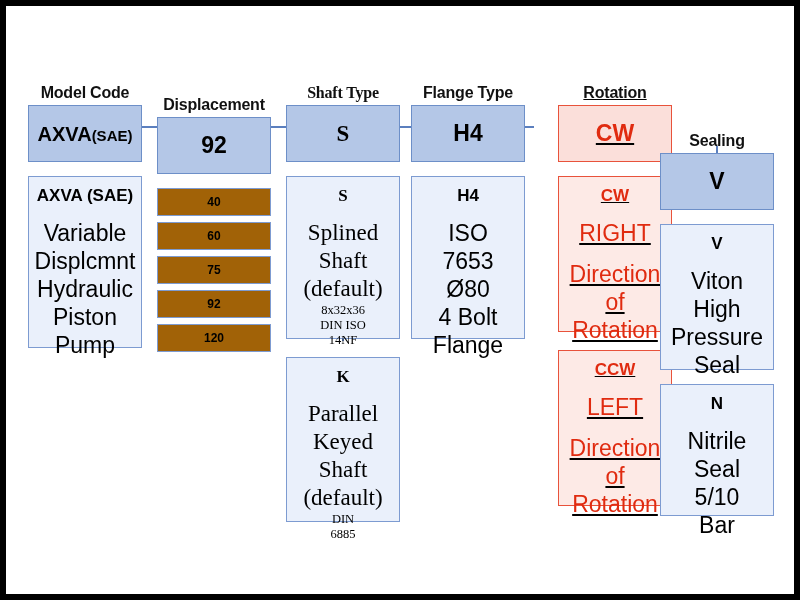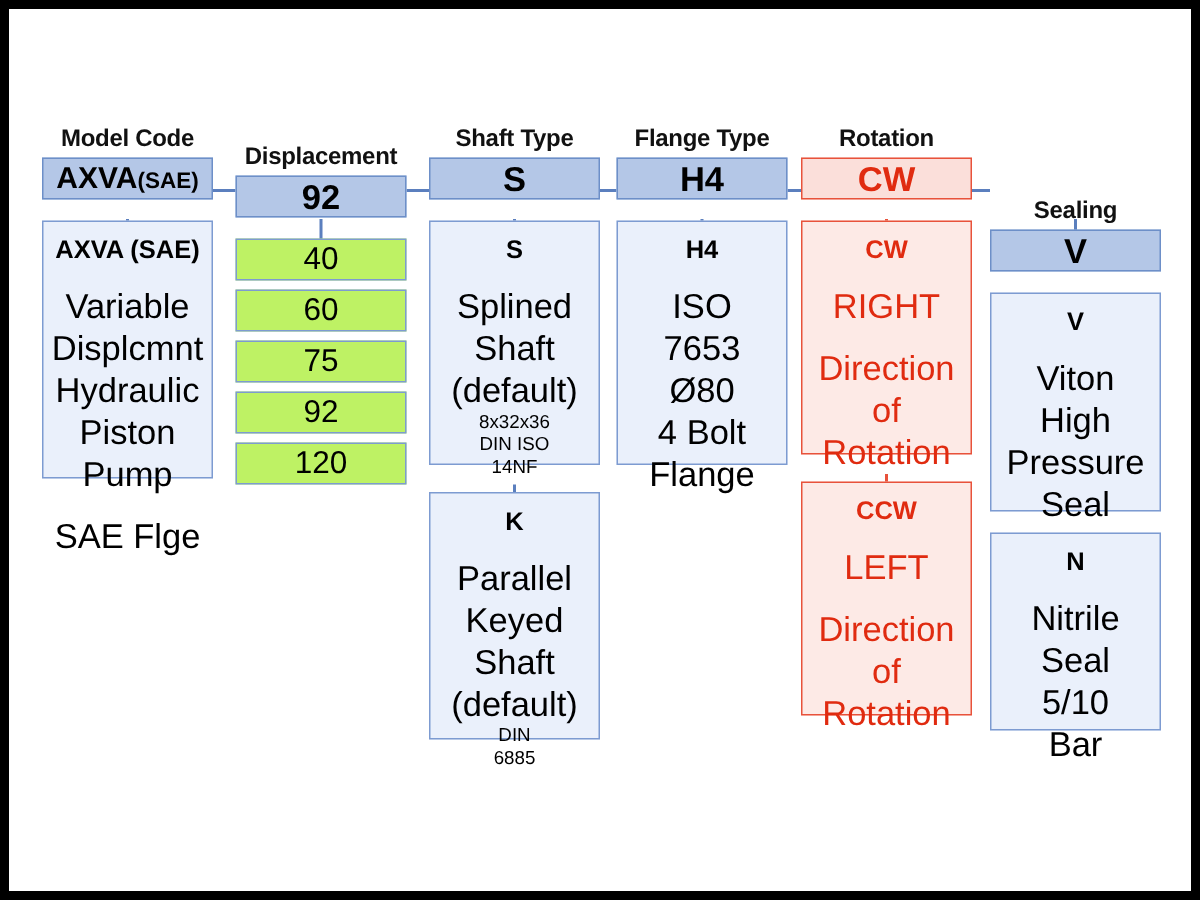--- a/index.html
+++ b/index.html
@@ -29,23 +29,23 @@
   }
 
   
   .column {
     position: absolute;
     top: 78px;
     width: 114px;
   }
   .col-0 { left: 22px; }
   .col-1 { left: 151px; margin-top: 12px; }
-  .col-2 { left: 280px; }
+  .col-2 { left: 280px; font-family: Liberation Serif, serif; }
   .col-3 { left: 405px; }
-  .col-4 { left: 528px; }
+  .col-4 { left: 552px; text-decoration: underline; }
   .col-5 { left: 654px; margin-top: 48px; }
 
   .col-header {
     text-align: center;
     font-size: 16px;
     font-weight: bold;
     color: #111111;
     letter-spacing: -0.2px;
     margin-bottom: 3px;
     white-space: nowrap;
@@ -56,21 +56,21 @@
     box-sizing: border-box;
     width: 100%;
     border: 1.3px solid #7d9bd1;
     background: #eaf0fb;
     text-align: center;
     color: #000000;
   }
   .box.top {
     background: #b4c7e7;
     border: 1.4px solid #6d8fc8;
-    height: 28px;
+    height: 57px;
     display: flex;
     align-items: center;
     justify-content: center;
   }
   .box.top .code {
     font-size: 23px;
     font-weight: bold;
     line-height: 1;
   }
   .box.top .code .suffix {
@@ -112,26 +112,26 @@
   .detail .gap {
     height: 13px;
   }
 
   
   .pill {
     box-sizing: border-box;
     width: 100%;
     height: 28px;
     border: 1.3px solid #7d9bd1;
-    background: #bef264;
+    background: #a16207;
     display: flex;
     align-items: center;
     justify-content: center;
-    font-size: 21px;
-    font-weight: normal;
+    font-size: 12px;
+    font-weight: bold;
     color: #000;
   }
 
   
   .hline {
     position: absolute;
     height: 1.6px;
     background: #5b7fbe;
   }
   .vline {
@@ -174,21 +174,20 @@
       </div>
       <div class="spacer-14"></div>
       <div class="box detail" style="height:172px;">
         <div class="key">AXVA (SAE)</div>
         <div class="desc">Variable</div>
         <div class="desc">Displcmnt</div>
         <div class="desc">Hydraulic</div>
         <div class="desc">Piston</div>
         <div class="desc">Pump</div>
         <div class="gap"></div>
-        <div class="desc">SAE Flge</div>
       </div>
     </div>
 
     <div class="column col-1">
       <div class="col-header">Displacement</div>
       <div class="box top">
         <div class="code">92</div>
       </div>
       <div class="spacer-14"></div>
       <div class="pill">40</div>

